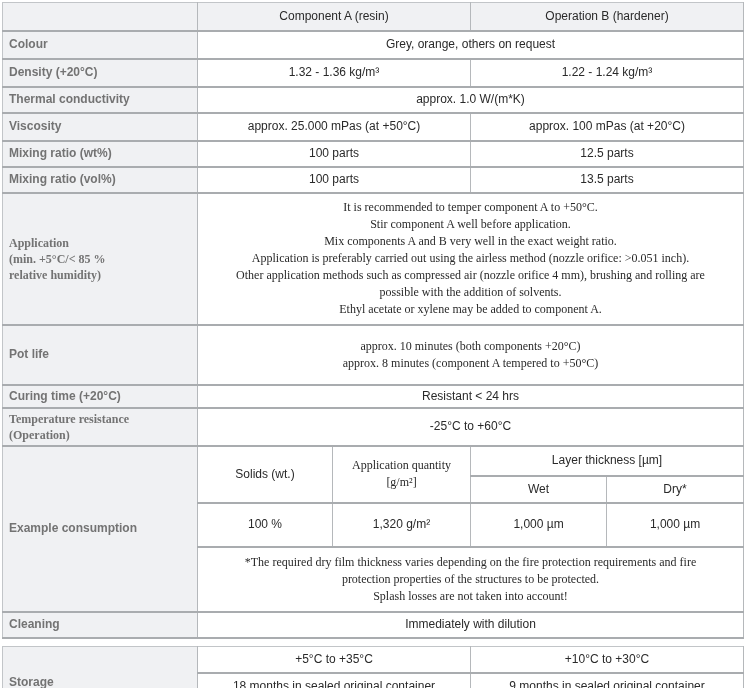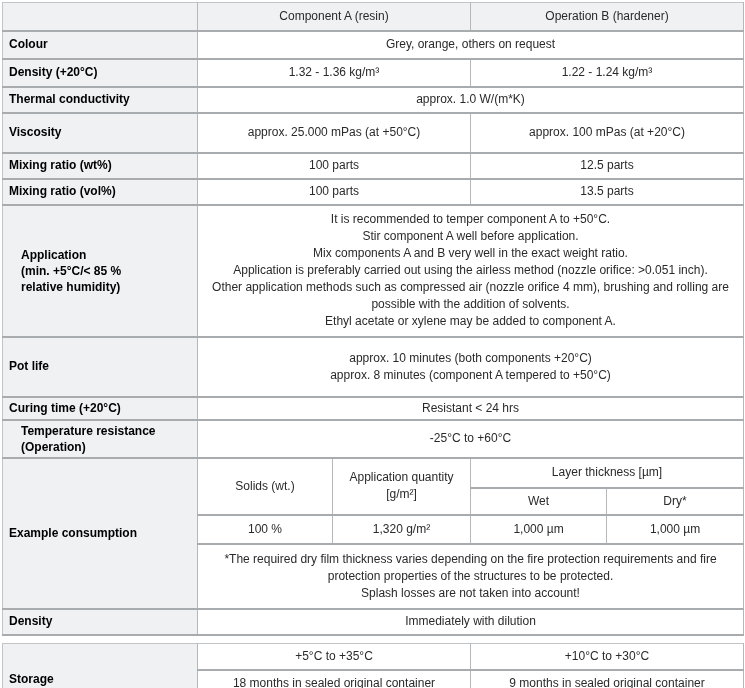--- a/index.html
+++ b/index.html
@@ -36,29 +36,29 @@
     color: #2a2a2a;
     background: #ffffff;
   }
   tr:first-child td { border-top-width: 1px; border-top-color: #c2c5c8; }
   td:first-child { border-left-width: 1px; border-left-color: #c2c5c8; }
   td.lbl {
     background: #f0f1f3;
     font-weight: bold;
     text-align: left;
     padding-left: 6px;
-    color: #000000;
+    color: #737373;
   }
   td.hdr {
     background: #f0f1f3;
     font-weight: normal;
   }
   .gap { height: 7px; }
-  .ln { line-height: 17px; }
-  .lbl .ln { line-height: 16px; margin-left: 12px; }
+  .ln { line-height: 17px; font-family: Liberation Serif, serif; }
+  .lbl .ln { line-height: 16px; }
 </style>
 </head>
 <body>
 
 <div class="sheet">
 
   <table class="main-tbl">
     <colgroup>
       <col style="width:195px">
         <col style="width:135px">
@@ -83,21 +83,21 @@
       <td class="lbl">Density (+20°C)</td>
       <td colspan="2">1.32 - 1.36 kg/m³</td>
       <td colspan="2">1.22 - 1.24 kg/m³</td>
     </tr>
 
     <tr style="height:26px">
       <td class="lbl">Thermal conductivity</td>
       <td colspan="4">approx. 1.0 W/(m*K)</td>
     </tr>
 
-    <tr style="height:40px">
+    <tr style="height:28px">
       <td class="lbl">Viscosity</td>
       <td colspan="2">approx. 25.000 mPas (at +50°C)</td>
       <td colspan="2">approx. 100 mPas (at +20°C)</td>
     </tr>
 
     <tr style="height:26px">
       <td class="lbl">Mixing ratio (wt%)</td>
       <td colspan="2">100 parts</td>
       <td colspan="2">12.5 parts</td>
     </tr>
@@ -154,37 +154,37 @@
         <div class="ln">[g/m²]</div>
       </td>
       <td colspan="2">Layer thickness [µm]</td>
     </tr>
 
     <tr style="height:27px">
       <td>Wet</td>
       <td>Dry*</td>
     </tr>
 
-    <tr style="height:29px">
+    <tr style="height:44px">
       <td>100 %</td>
       <td>1,320 g/m²</td>
       <td>1,000 µm</td>
       <td>1,000 µm</td>
     </tr>
 
     <tr style="height:65px">
       <td colspan="4">
         <div class="ln">*The required dry film thickness varies depending on the fire protection requirements and fire</div>
         <div class="ln">protection properties of the structures to be protected.</div>
         <div class="ln">Splash losses are not taken into account!</div>
       </td>
     </tr>
 
     <tr style="height:26px">
-      <td class="lbl">Density</td>
+      <td class="lbl">Cleaning</td>
       <td colspan="4">Immediately with dilution</td>
     </tr>
   </tbody>
     </table>
 
   <div class="gap"></div>
 
   <table class="storage-tbl">
     <colgroup>
       <col style="width:195px">

